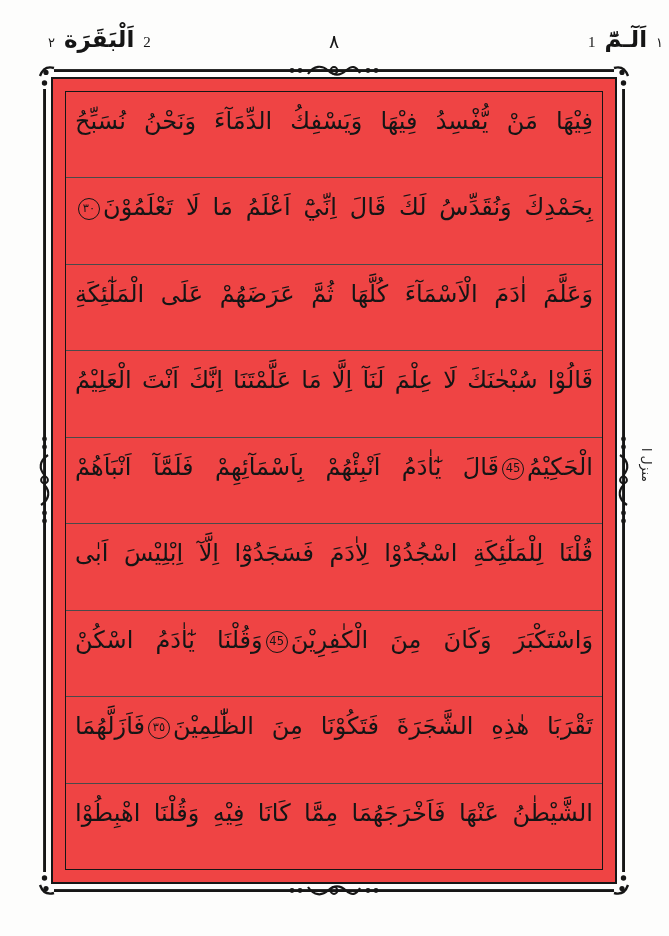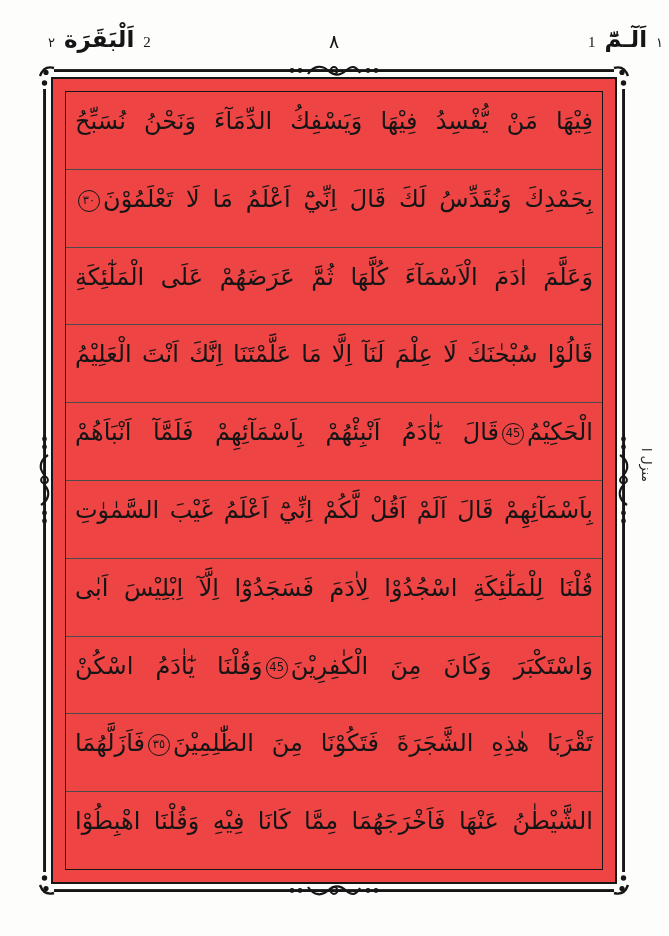--- a/index.html
+++ b/index.html
@@ -129,21 +129,20 @@
     </svg>
   </div>
 
   <div class="textbox">
     <div class="rows">
       <div class="row"><span>فِيْهَا مَنْ يُّفْسِدُ فِيْهَا وَيَسْفِكُ الدِّمَآءَ وَنَحْنُ نُسَبِّحُ</span><span></span></div>
       <div class="row"><span>بِحَمْدِكَ وَنُقَدِّسُ لَكَ قَالَ اِنِّيْٓ اَعْلَمُ مَا لَا تَعْلَمُوْنَ</span><span class="ayah">٣٠</span><span></span></div>
       <div class="row"><span>وَعَلَّمَ اٰدَمَ الْاَسْمَآءَ كُلَّهَا ثُمَّ عَرَضَهُمْ عَلَى الْمَلٰٓئِكَةِ</span><span></span></div>
       <div class="row"><span>قَالُوْا سُبْحٰنَكَ لَا عِلْمَ لَنَآ اِلَّا مَا عَلَّمْتَنَا اِنَّكَ اَنْتَ الْعَلِيْمُ</span><span></span></div>
       <div class="row"><span>الْحَكِيْمُ</span><span class="ayah">45</span><span>قَالَ يٰٓاٰدَمُ اَنْبِئْهُمْ بِاَسْمَآئِهِمْ فَلَمَّآ اَنْبَاَهُمْ</span></div>
-      <div class="row"><span>بِاَسْمَآئِهِمْ قَالَ اَلَمْ اَقُلْ لَّكُمْ اِنِّيْٓ اَعْلَمُ غَيْبَ السَّمٰوٰتِ</span><span></span></div>
       <div class="row"><span>قُلْنَا لِلْمَلٰٓئِكَةِ اسْجُدُوْا لِاٰدَمَ فَسَجَدُوْٓا اِلَّآ اِبْلِيْسَ اَبٰى</span><span></span></div>
       <div class="row"><span>وَاسْتَكْبَرَ وَكَانَ مِنَ الْكٰفِرِيْنَ</span><span class="ayah">45</span><span>وَقُلْنَا يٰٓاٰدَمُ اسْكُنْ</span></div>
       <div class="row"><span>تَقْرَبَا هٰذِهِ الشَّجَرَةَ فَتَكُوْنَا مِنَ الظّٰلِمِيْنَ</span><span class="ayah">٣٥</span><span>فَاَزَلَّهُمَا</span></div>
       <div class="row"><span>الشَّيْطٰنُ عَنْهَا فَاَخْرَجَهُمَا مِمَّا كَانَا فِيْهِ وَقُلْنَا اهْبِطُوْا</span><span></span></div>
     </div>
   </div>
 </div>
 
 <div class="manzil">منزل ا</div>
 

